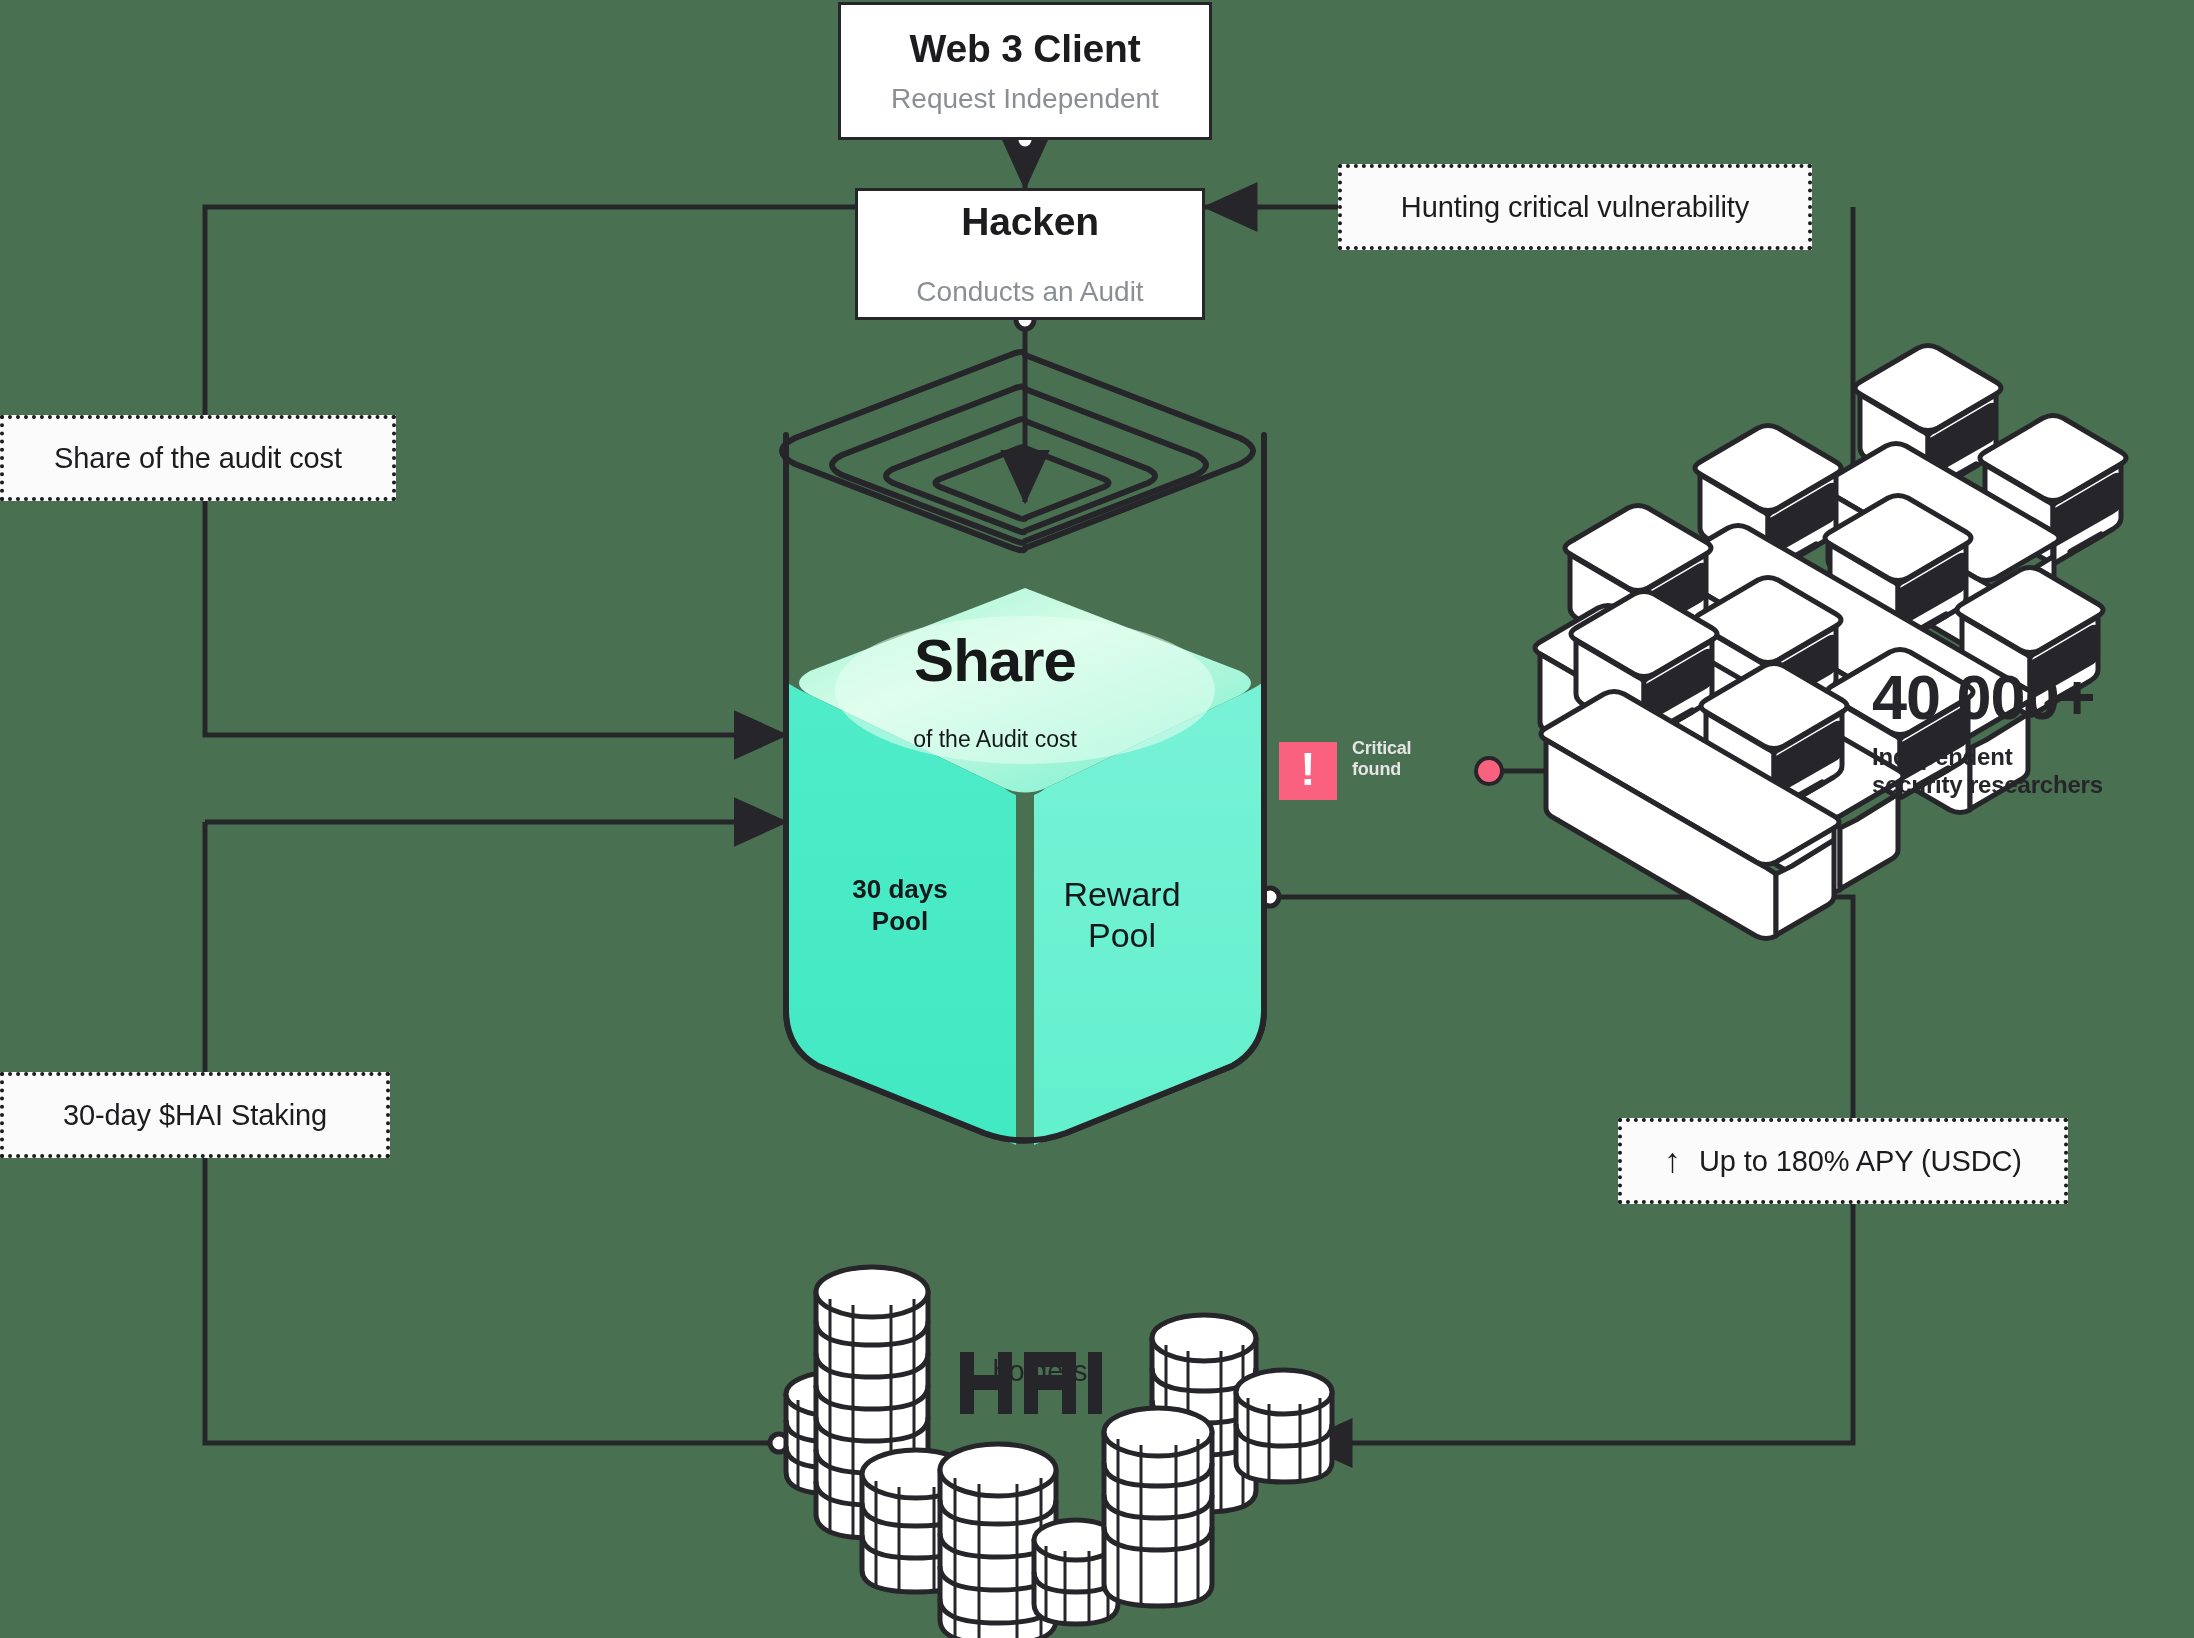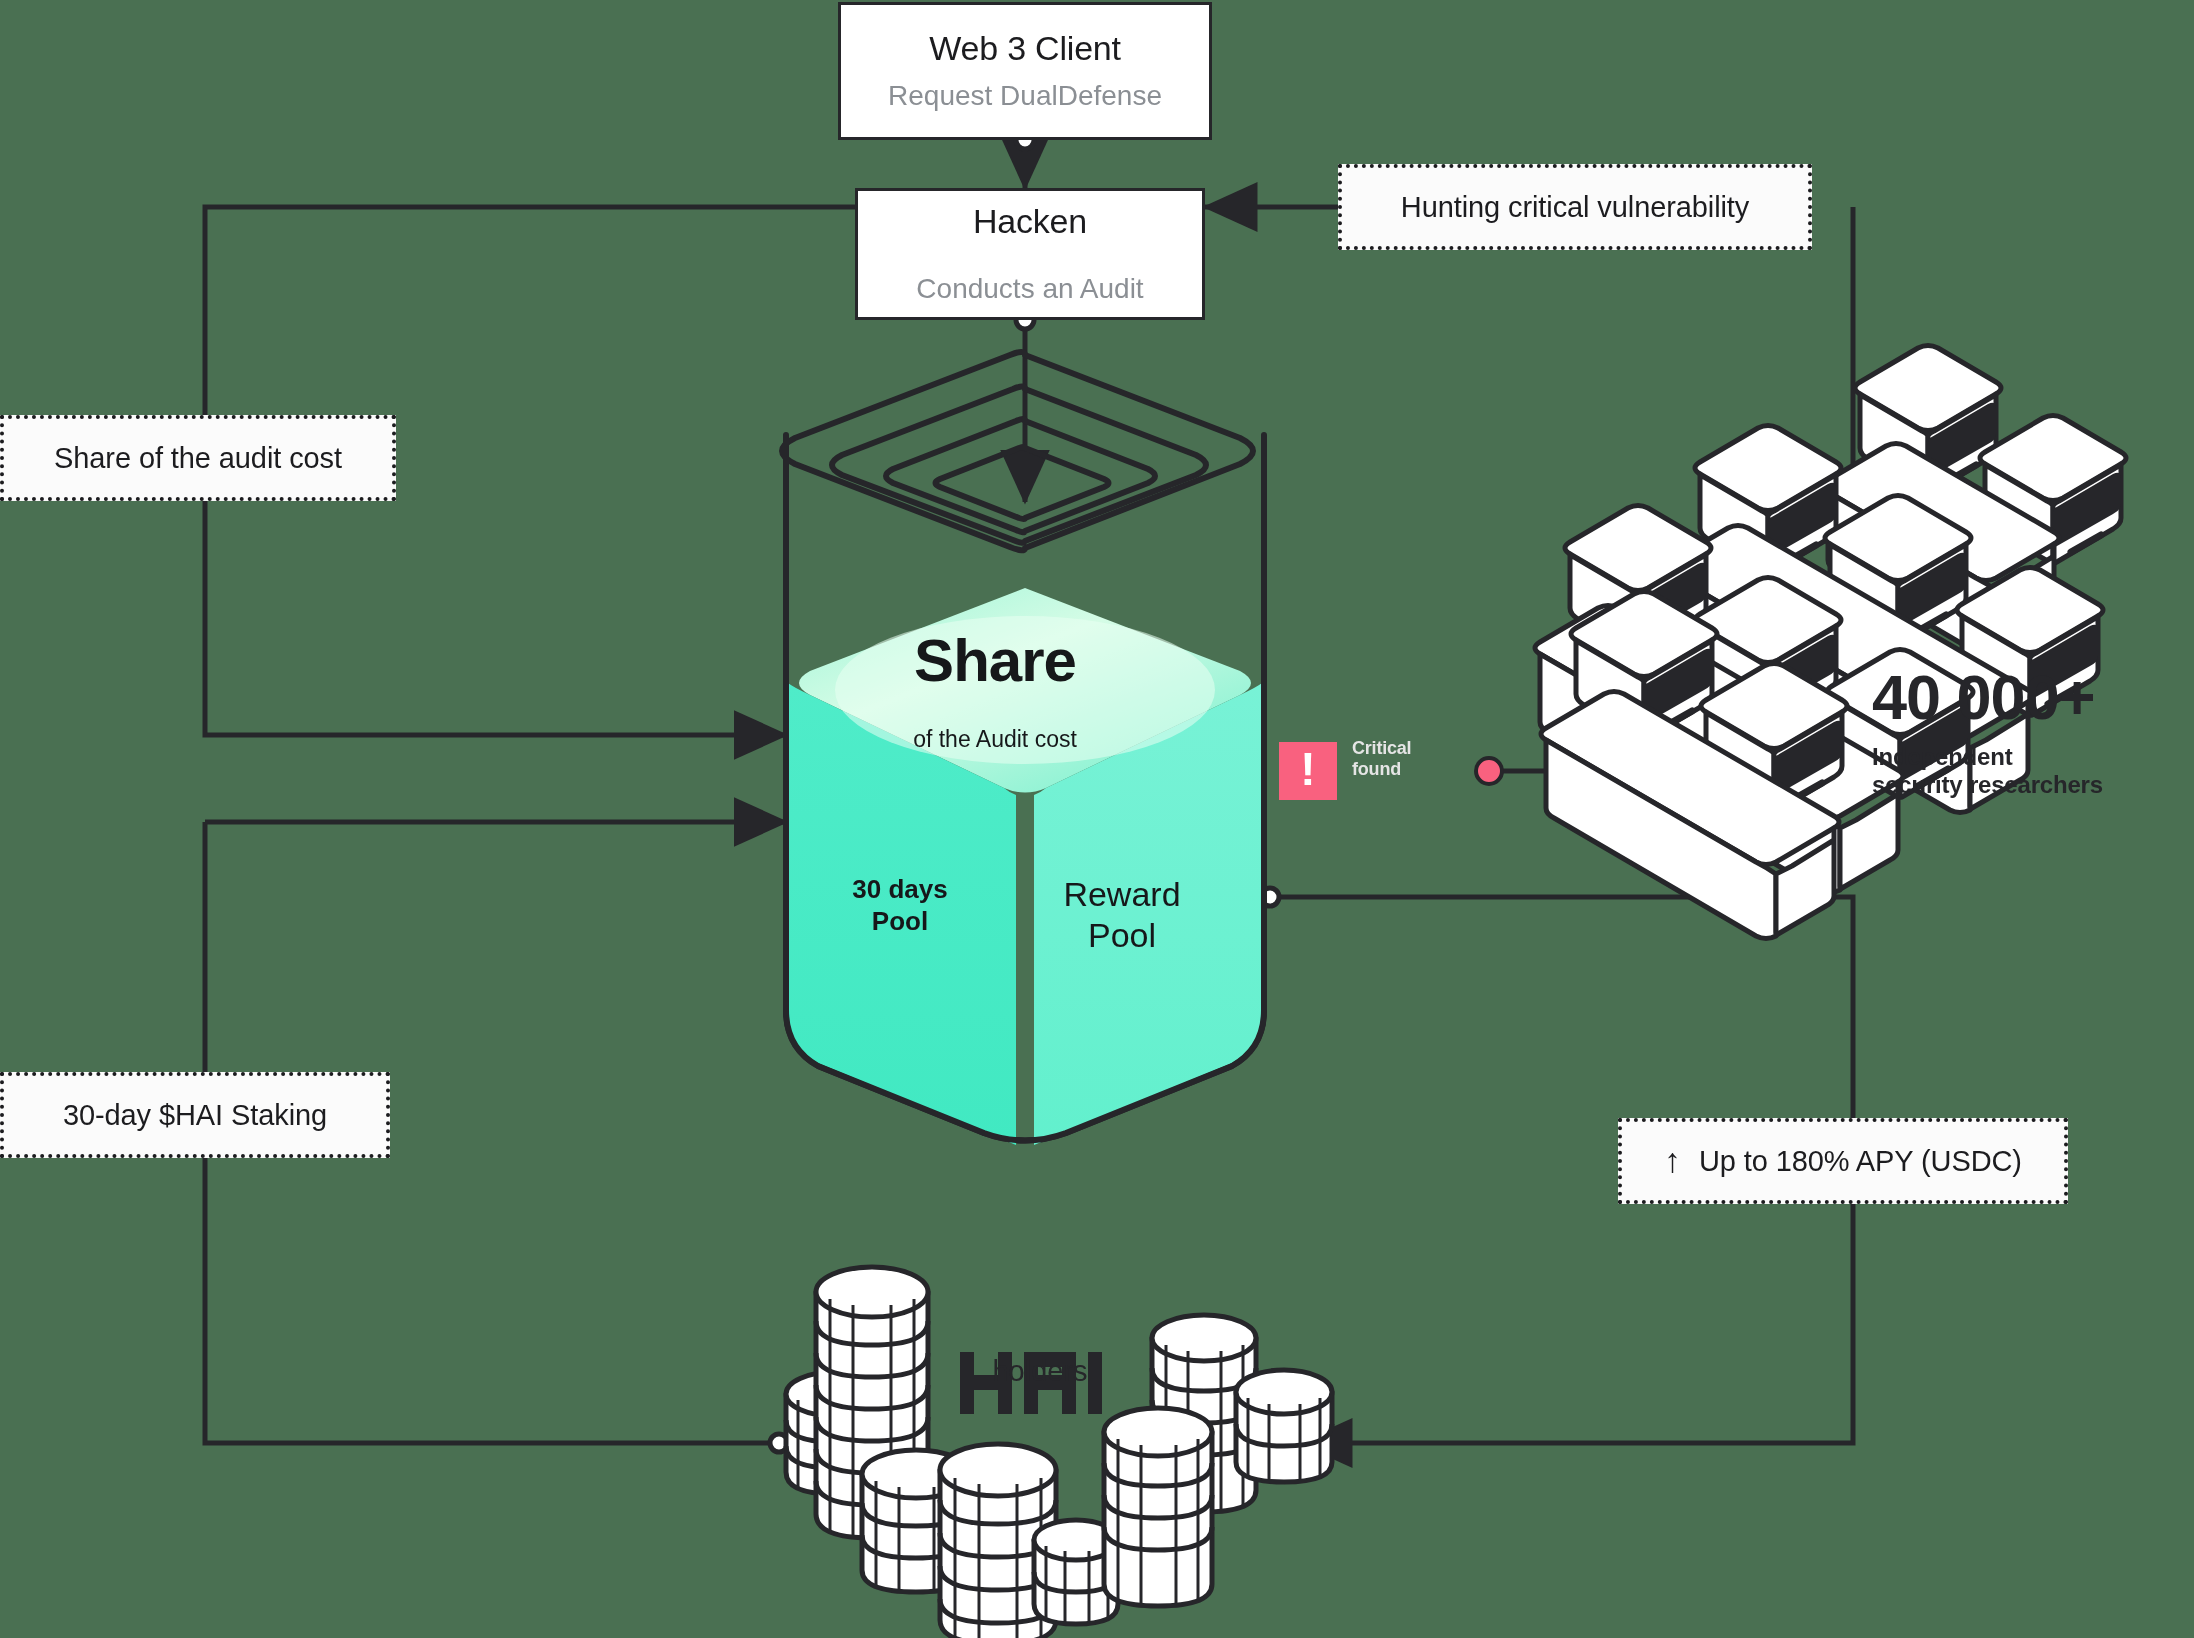--- a/index.html
+++ b/index.html
@@ -18,21 +18,21 @@
   .node{
     position:absolute;
     background:#ffffff;
     border:3px solid #26262a;
     display:flex;flex-direction:column;
     align-items:center;justify-content:center;
     box-sizing:border-box;
     z-index:6;
   }
   .node .title{
-    color:#1c1c1f;font-size:34px;font-weight:400;letter-spacing:-0.2px;line-height:1.1;
+    color:#1c1c1f;font-size:39px;font-weight:700;letter-spacing:-0.2px;line-height:1.1;
   }
   .node .sub{
     color:#8b8f94;font-size:28px;font-weight:400;line-height:1.1;margin-top:13px;
   }
 
   
   .tag{
     position:absolute;
     background:#fbfbfb;
     border:4px dotted #1c1c1f;
@@ -410,21 +410,21 @@
       <rect x="1024" y="1375" width="52" height="15"></rect>
       <rect x="1024" y="1352" width="14" height="62"></rect>
       <rect x="1062" y="1352" width="14" height="62"></rect>
 
       <rect x="1088" y="1352" width="14" height="62"></rect>
     </g>
   </svg>
 
   <div class="node" id="n-web3" style="left:838px;top:2px;width:374px;height:138px;">
     <div class="title">Web 3 Client</div>
-    <div class="sub">Request DualDefense</div>
+    <div class="sub">Request Independent</div>
   </div>
 
   <div class="node" id="n-hacken" style="left:855px;top:188px;width:350px;height:132px;gap:20px;">
     <div class="title">Hacken</div>
     <div class="sub">Conducts an Audit</div>
   </div>
 
   <div class="tag" id="t-hunting" style="left:1338px;top:164px;width:474px;height:86px;">
     <span>Hunting critical vulnerability</span>
   </div>

